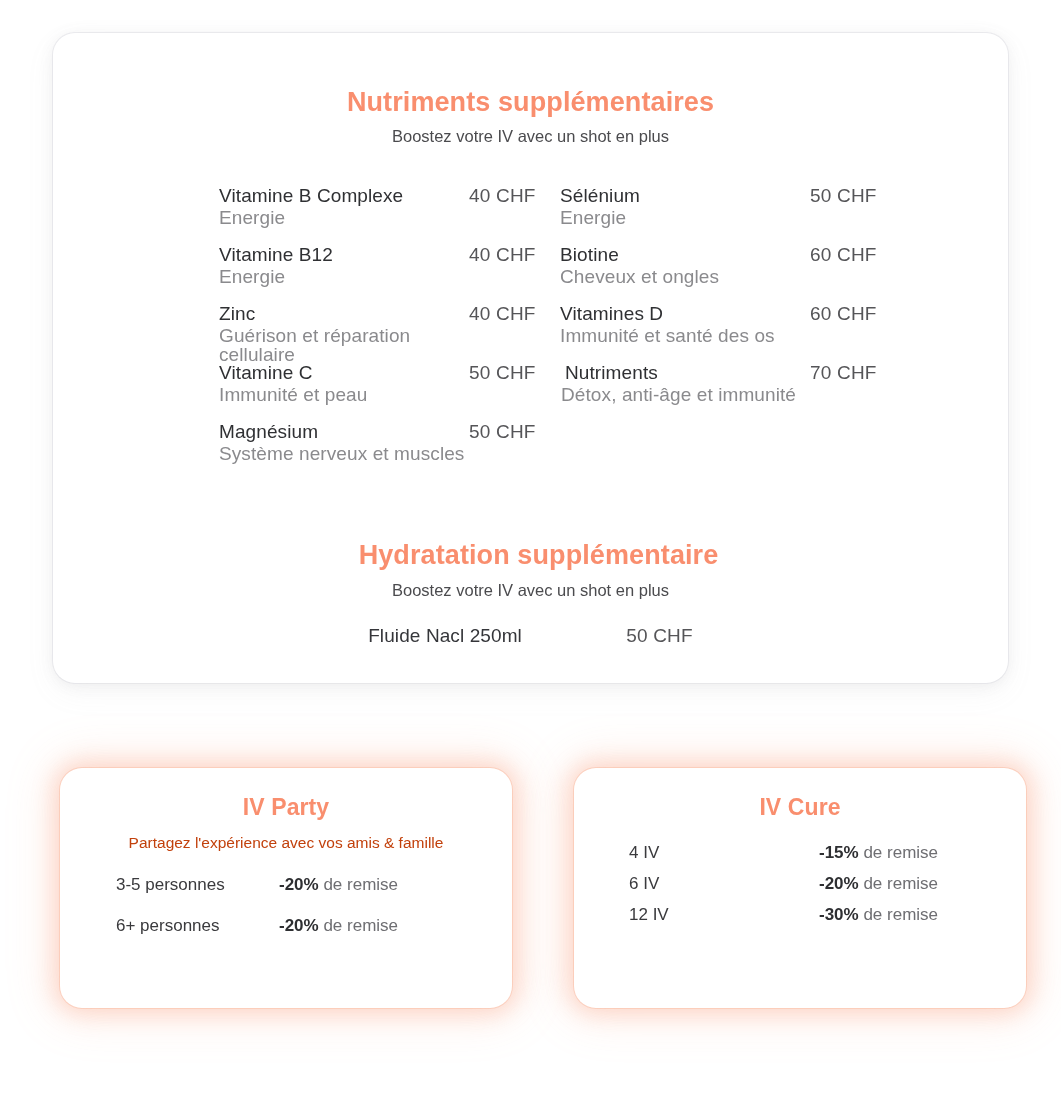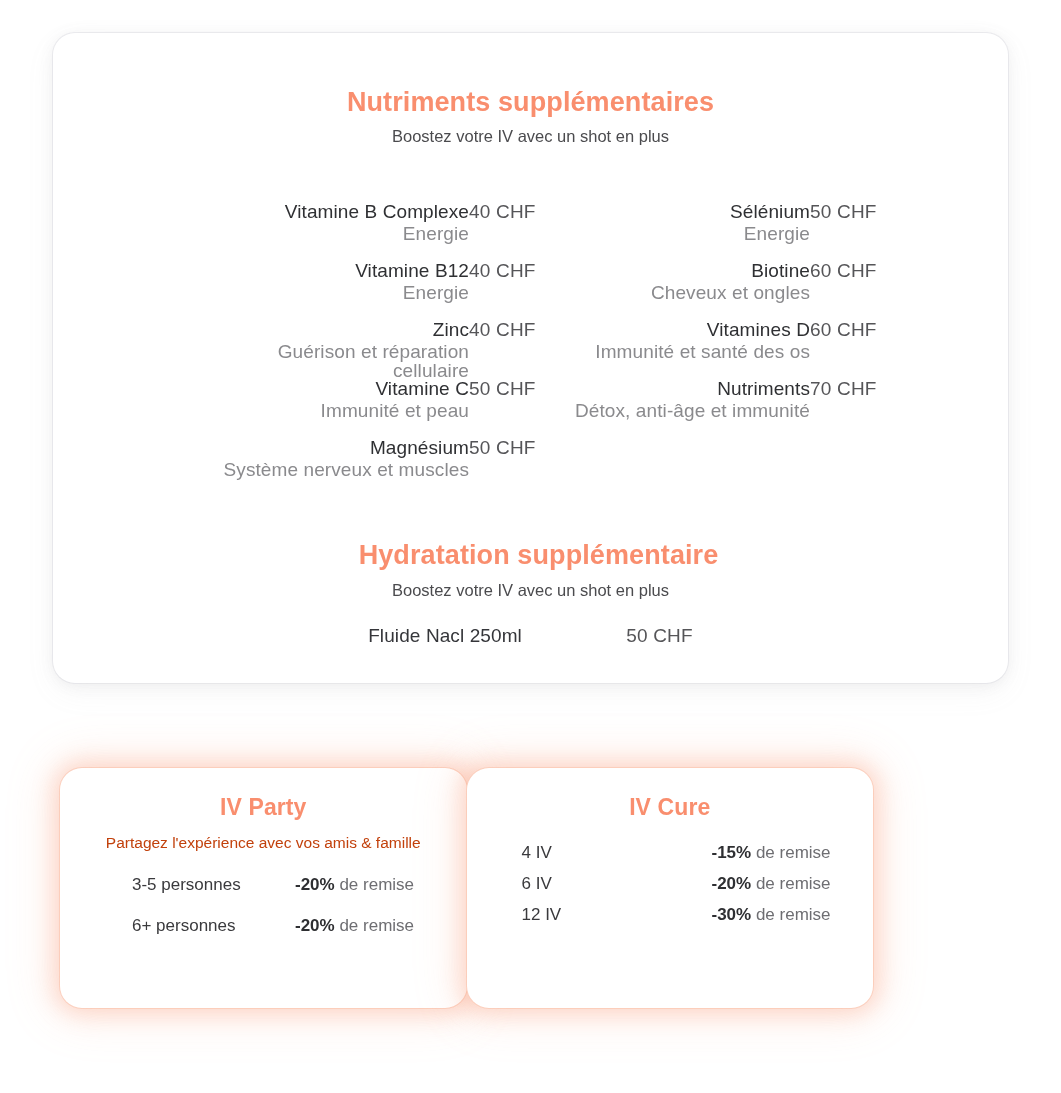--- a/index.html
+++ b/index.html
@@ -49,24 +49,23 @@
     font-weight: 400;
   }
 
   #nutrients-title { position: absolute; left: 0; top: 54px; width: 100%; }
   #nutrients-sub   { position: absolute; left: 0; top: 94px; width: 100%; }
 
   
   .nutrient-grid {
     position: absolute;
     left: 0;
-    top: 166px;
+    top: 150px;
     width: 100%;
     display: flex;
-    text-align: right;
   }
   .nutrient-col {
     display: flex;
     flex-direction: column;
   }
   .nutrient-col.left  { margin-left: 166px; width: 340px; }
   .nutrient-col.right { margin-left: 1px;  width: 360px; }
 
   .nutrient-row {
     display: flex;
@@ -120,21 +119,21 @@
     font-size: 19px;
     color: #555558;
     letter-spacing: 0.2px;
   }
 
   
   .promo-cards {
     position: absolute;
     left: 60px;
     top: 768px;
-    width: 813px;
+    width: 966px;
     display: flex;
     justify-content: space-between;
   }
 
   .promo-card {
     position: relative;
     width: 452px;
     height: 240px;
     background: #ffffff;
     border-radius: 22px;
@@ -168,21 +167,21 @@
     align-items: baseline;
     font-size: 17px;
     color: #3a3a3d;
   }
   .promo-row .label { text-align: left; }
   .promo-row .value { color: #6e6e72; }
   .promo-row .value b { color: #2e2f32; font-weight: 700; }
 
   
   #party-rows .promo-row { height: 41px; padding-left: 56px; }
-  #party-rows .promo-row .label { width: 163px; margin-left: 16px; }
+  #party-rows .promo-row .label { width: 163px; }
 
   
   #cure-rows .promo-row { height: 31px; padding-left: 55px; }
   #cure-rows .promo-row .label { width: 190px; }
 </style>
 </head>
 <body>
 
 <div class="page">
 

